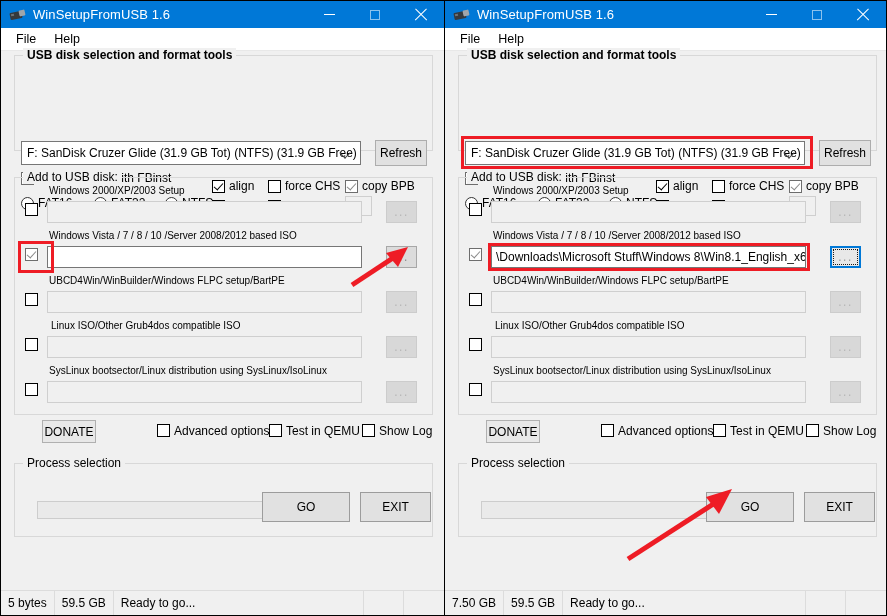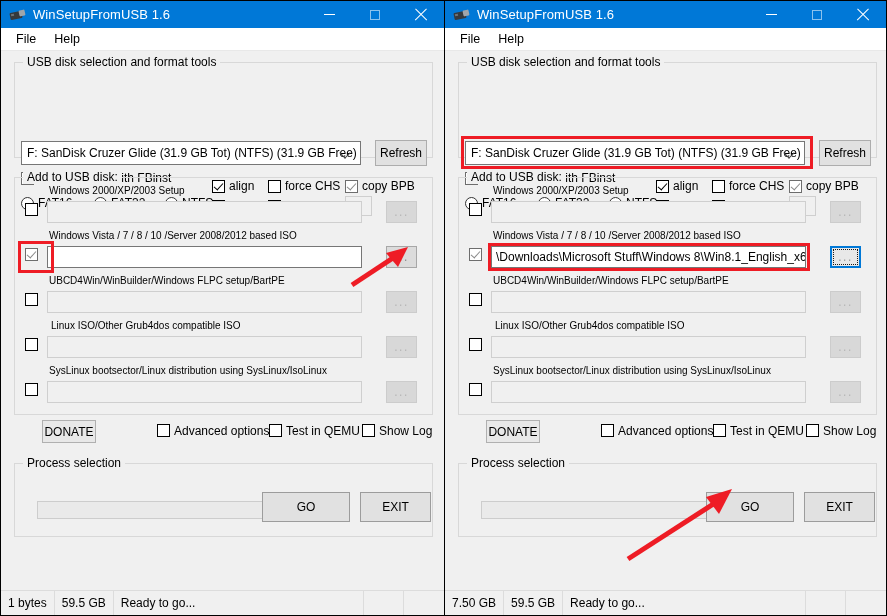--- a/index.html
+++ b/index.html
@@ -120,21 +120,21 @@
     position: absolute;
     top: -8px; left: 8px;
     background: #f0f0f0;
     padding: 0 4px;
     font-size: 12px;
     color: #000;
     white-space: nowrap;
   }
 
   
-  .gb-format { left: 13px; top: 11px; width: 417px; height: 94px; }
+  .gb-format { left: 13px; top: 4px; width: 417px; height: 94px; font-weight: bold; }
   .gb-add    { left: 13px; top: 126px; width: 417px; height: 236px; }
   .gb-proc   { left: 13px; top: 412px; width: 417px; height: 72px; }
 
   
   .combo {
     position: absolute;
     left: 20px; top: 90px;
     width: 340px; height: 24px;
     background: #fff;
     border: 1px solid #767676;
@@ -500,21 +500,21 @@
 
       <div class="hl-box" style="left:17px; top:190px; width:36px; height:32px;"></div>
       <svg class="arrow-svg" style="left:345px; top:192px;" width="70" height="48" viewBox="0 0 70 48">
         <line x1="6" y1="42" x2="50" y2="13" stroke="#ee1c25" stroke-width="5"></line>
         <polygon points="62,4 40,10 52,24" fill="#ee1c25"></polygon>
       </svg>
 
     </div>
 
     <div class="statusbar">
-      <div class="sb-cell">1 bytes</div>
+      <div class="sb-cell">5 bytes</div>
       <div class="sb-cell">59.5 GB</div>
       <div class="sb-cell grow">Ready to go...</div>
       <div class="sb-cell blank1"></div>
       <div class="sb-cell blank2"></div>
     </div>
   </div>
 
   <div class="panel right">
 
     <div class="titlebar">

